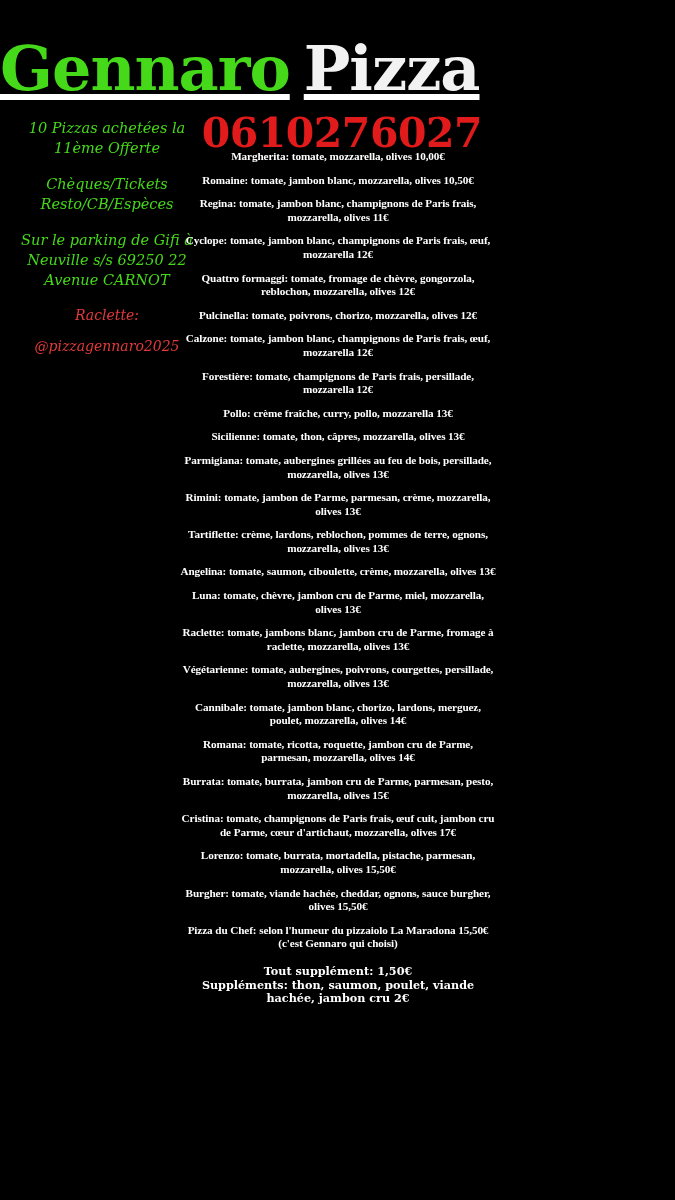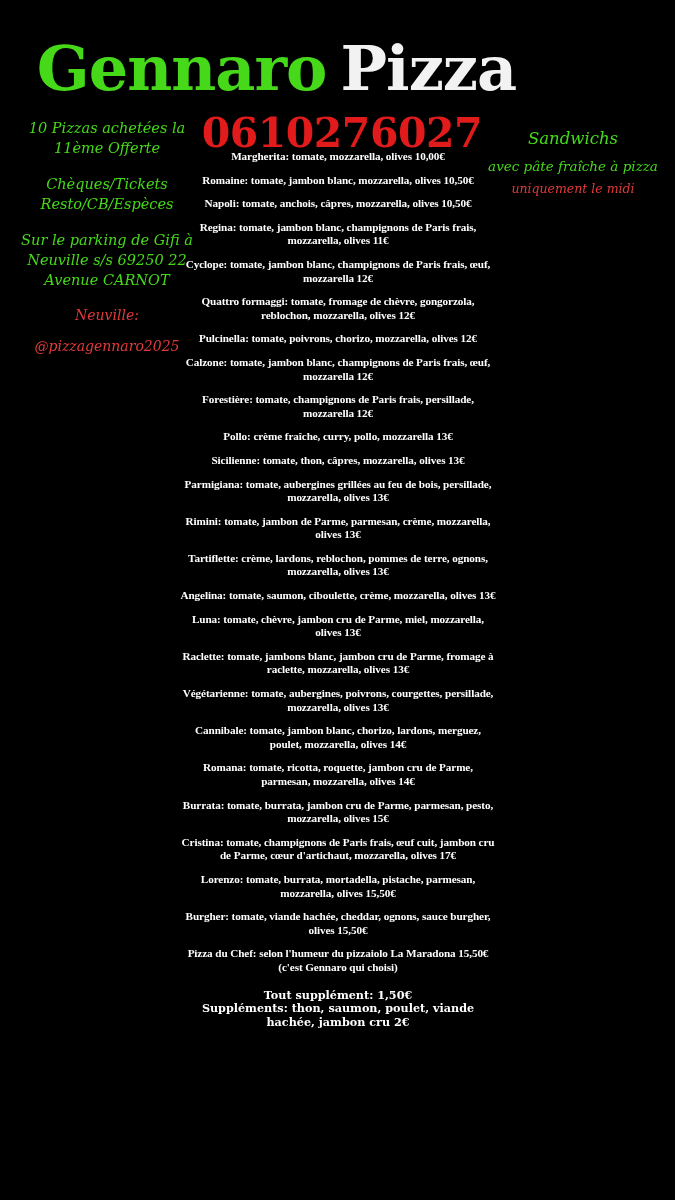--- a/index.html
+++ b/index.html
@@ -20,21 +20,21 @@
     height: 1200px;
     background: #000000;
   }
 
   
   .header {
     position: absolute;
     top: 34px;
     left: 0;
     width: 553px;
-    text-align: center;
+    text-decoration: underline;
   }
   .brand {
     font-family: "DejaVu Serif", serif;
     font-weight: bold;
     font-size: 62px;
     line-height: 70px;
     letter-spacing: -1px;
     white-space: nowrap;
   }
   .brand .green {
@@ -149,34 +149,28 @@
       <span class="green">Gennaro</span><span class="white">Pizza</span>
     </div>
   </div>
 
   <div class="phone">0610276027</div>
 
   <div class="left-col">
     <div class="block">10 Pizzas achetées la 11ème Offerte</div>
     <div class="block">Chèques/Tickets Resto/CB/Espèces</div>
     <div class="block">Sur le parking de Gifi à Neuville s/s 69250 22 Avenue CARNOT</div>
-    <div class="insta">Neuville:</div>
+    <div class="insta">Raclette:</div>
     <div class="insta" style="margin-top:12px">@pizzagennaro2025</div>
   </div>
 
-  <div class="right-col">
-    <div class="sand-title">Sandwichs</div>
-    <div class="sand-sub">avec pâte fraîche à pizza</div>
-    <div class="midi">uniquement le midi</div>
-  </div>
 
   <div class="menu">
     <div class="menu-item">Margherita: tomate, mozzarella, olives 10,00€</div>
     <div class="menu-item">Romaine: tomate, jambon blanc, mozzarella, olives 10,50€</div>
-    <div class="menu-item">Napoli: tomate, anchois, câpres, mozzarella, olives 10,50€</div>
     <div class="menu-item">Regina: tomate, jambon blanc, champignons de Paris frais, mozzarella, olives 11€</div>
     <div class="menu-item">Cyclope: tomate, jambon blanc, champignons de Paris frais, œuf, mozzarella 12€</div>
     <div class="menu-item">Quattro formaggi: tomate, fromage de chèvre, gongorzola, reblochon, mozzarella, olives 12€</div>
     <div class="menu-item">Pulcinella: tomate, poivrons, chorizo, mozzarella, olives 12€</div>
     <div class="menu-item">Calzone: tomate, jambon blanc, champignons de Paris frais, œuf, mozzarella 12€</div>
     <div class="menu-item">Forestière: tomate, champignons de Paris frais, persillade, mozzarella 12€</div>
     <div class="menu-item">Pollo: crème fraîche, curry, pollo, mozzarella 13€</div>
     <div class="menu-item">Sicilienne: tomate, thon, câpres, mozzarella, olives 13€</div>
     <div class="menu-item">Parmigiana: tomate, aubergines grillées au feu de bois, persillade, mozzarella, olives 13€</div>
     <div class="menu-item">Rimini: tomate, jambon de Parme, parmesan, crème, mozzarella, olives 13€</div>

